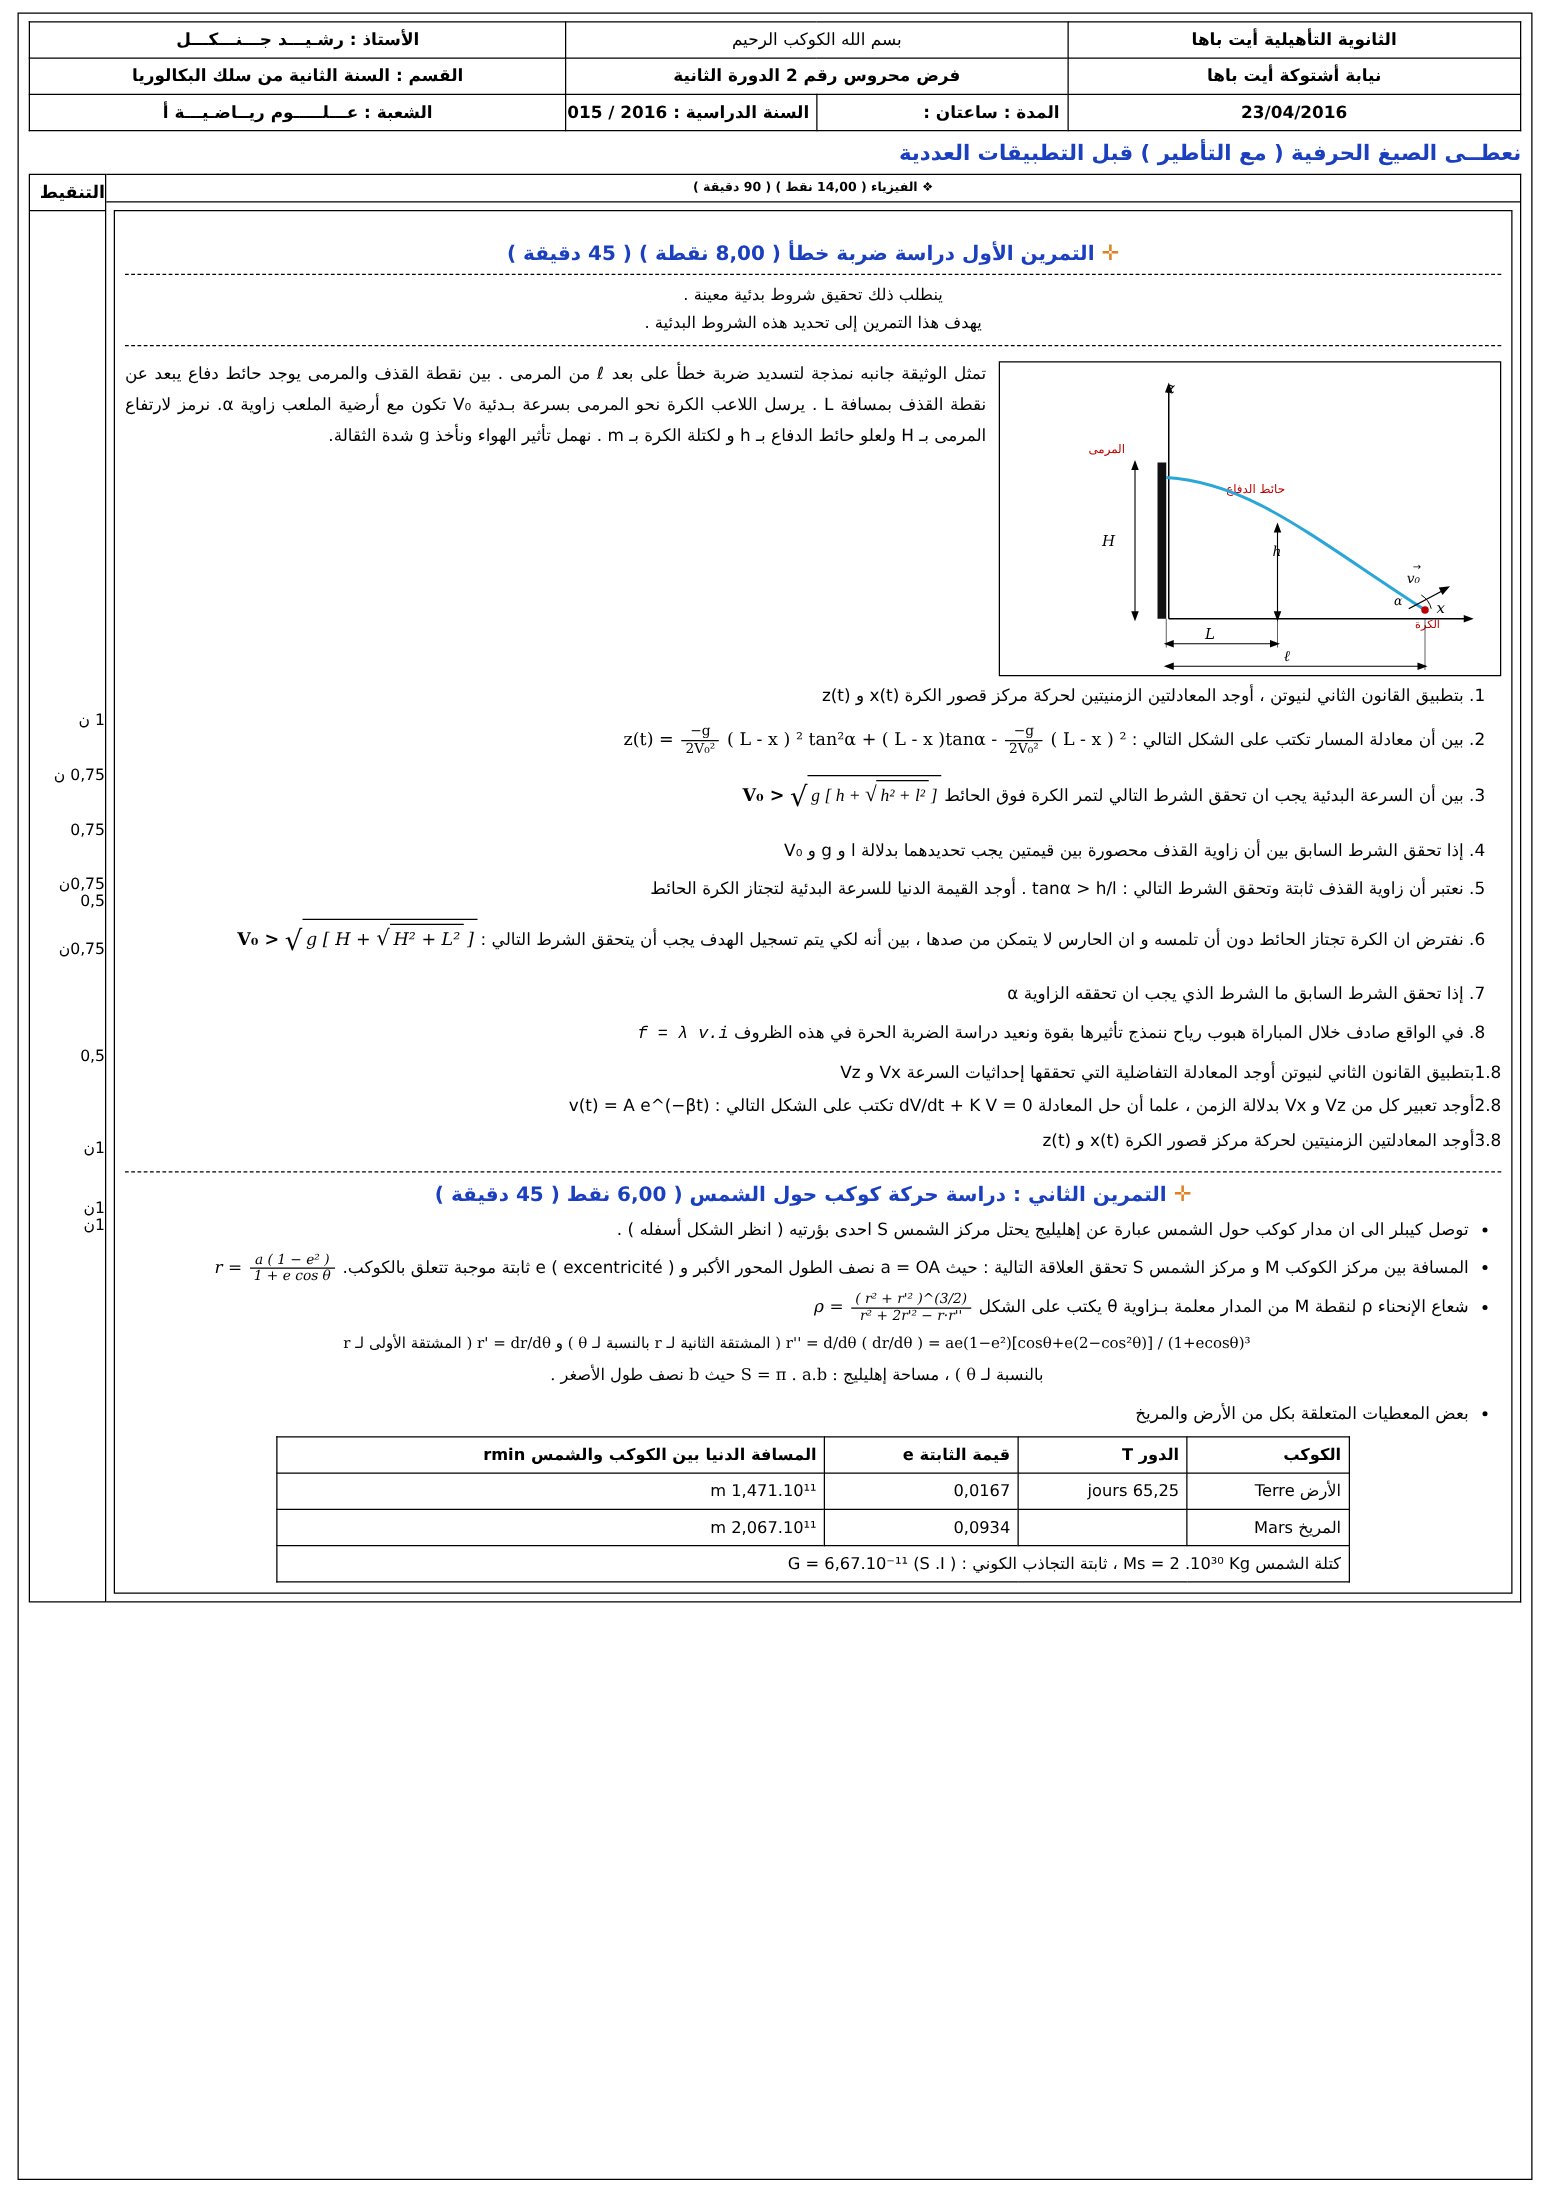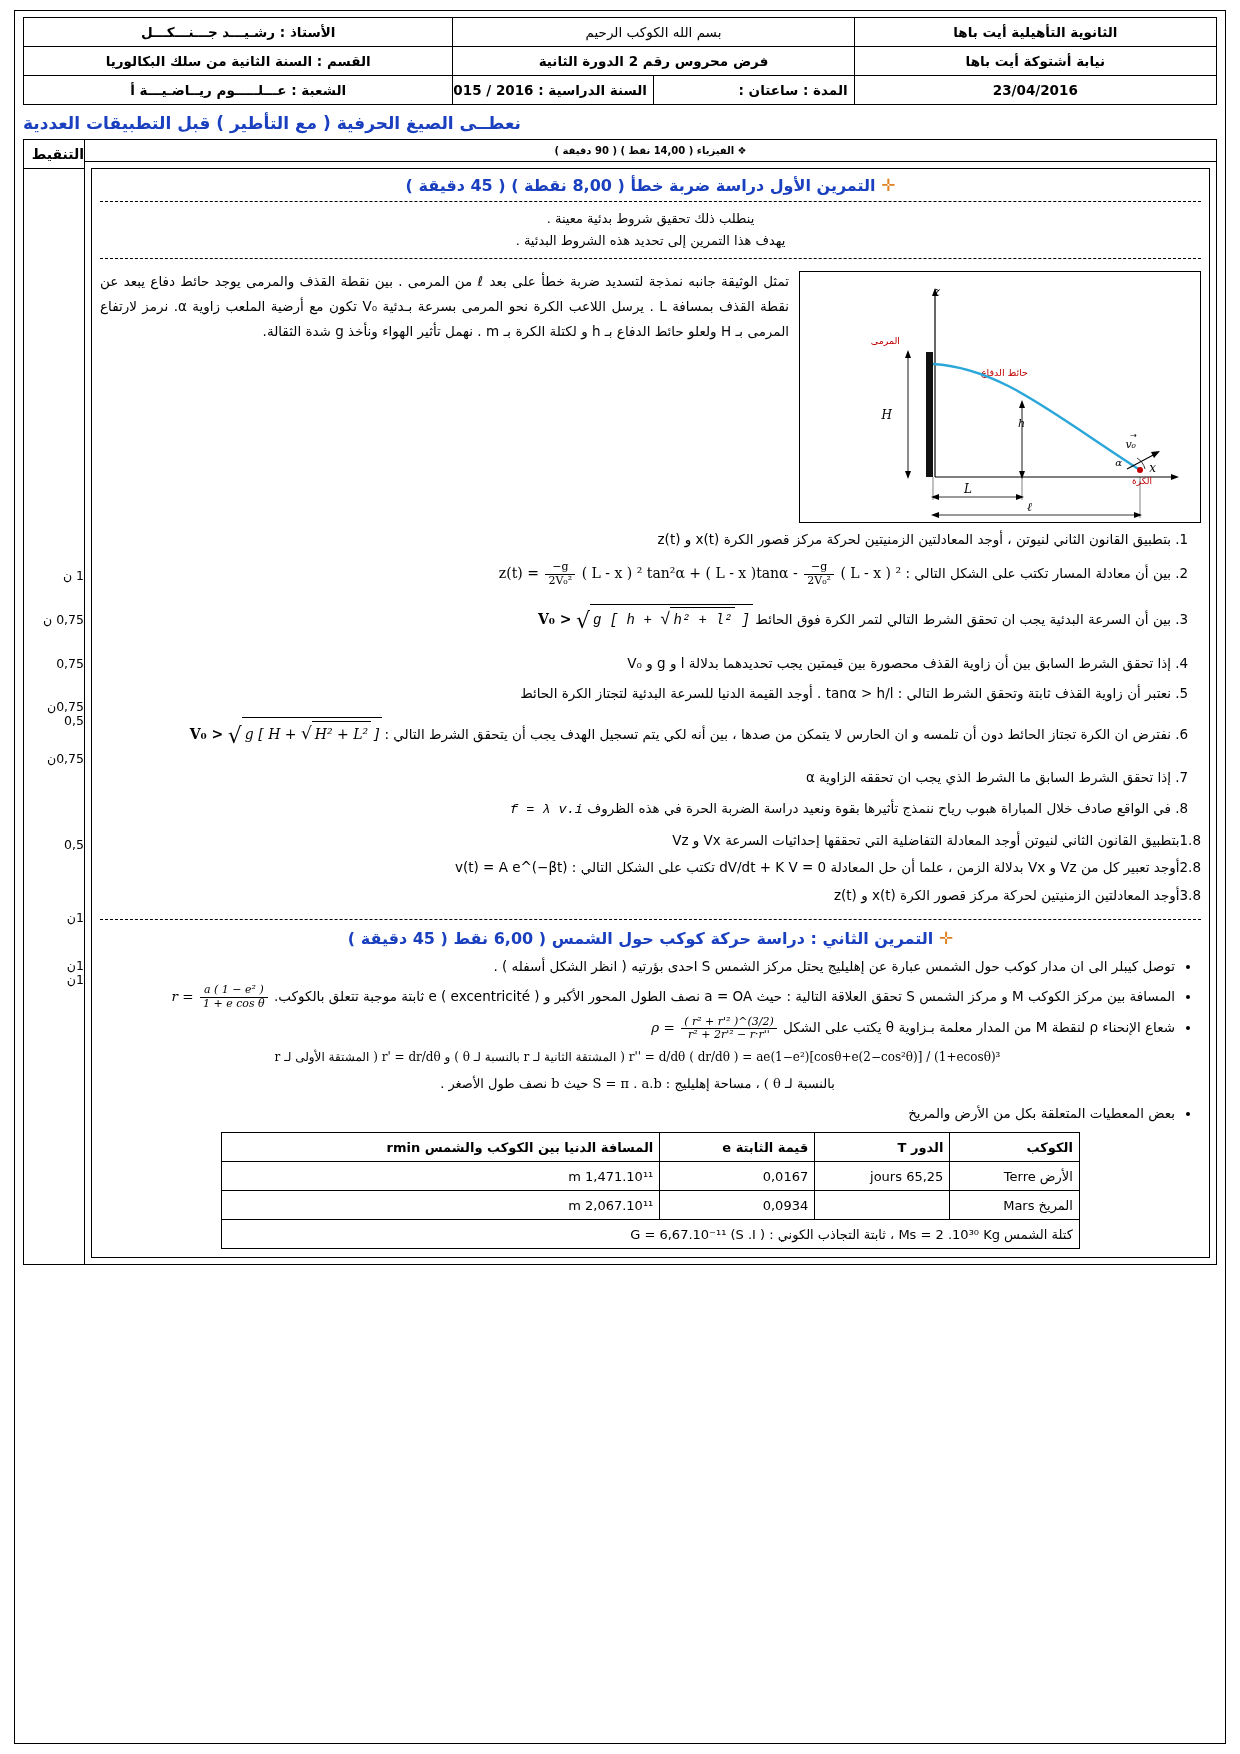--- a/index.html
+++ b/index.html
@@ -41,21 +41,21 @@
   }
   .hdr .c1{width:26%;}
   .hdr .c2{width:13%;}
   .hdr .c3{width:30%;}
   .hdr .c4{width:31%;}
   .hdr .right-txt{text-align:right;}
   .bold{font-weight:bold;}
 
   
   .banner{
-    text-align:left;
+    text-align:right;
     color:#1a3fbf;
     font-weight:bold;
     font-size:17px;
     margin:8px 0 6px 0;
     letter-spacing:0.5px;
   }
 
   
   .main-wrap{
     display:flex;
@@ -103,21 +103,21 @@
     border:1px solid #000;
     margin:6px;
     padding:6px 8px;
   }
 
   .ex-title{
     text-align:center;
     color:#1a3fbf;
     font-weight:bold;
     font-size:16px;
-    margin:0 0 6px 0;
+    margin:18px 0 6px 0;
   }
   .ex-title .plus{color:#e08020;font-size:17px;}
   .dashed{
     border-top:1px dashed #000;
     margin:4px 0 6px 0;
   }
   .intro{
     text-align:center;
     font-size:13px;
     line-height:1.65;
@@ -333,21 +333,21 @@
               <span>( L - x ) ² tan²α + ( L - x )tanα -</span>
               <span class="frac"><span class="num">−g</span><span class="den">2V₀²</span></span>
               <span>( L - x ) ²</span>
             </span>
           </li>
 
           <li>
             <span>بين أن السرعة البدئية يجب ان تحقق الشرط التالي لتمر الكرة فوق الحائط</span>
             <span class="mathline ltr">
               <b>V₀ &gt;</b>
-              <span style="font-size:22px;vertical-align:-4px;">√</span><span class="sqrt" style="font-style:italic;font-family:Liberation Mono, monospace;">g [ h + <span style="font-size:17px;">√</span><span class="sqrt">h² + l²</span> ]</span>
+              <span style="font-size:22px;vertical-align:-4px;">√</span><span class="sqrt" style="font-style:italic;font-family:Liberation Serif, serif;">g [ h + <span style="font-size:17px;">√</span><span class="sqrt">h² + l²</span> ]</span>
             </span>
           </li>
 
           <li>إذا تحقق الشرط السابق بين أن زاوية القذف محصورة بين قيمتين يجب تحديدهما بدلالة  l  و  g  و  V₀</li>
           <li>نعتبر أن زاوية القذف ثابتة وتحقق الشرط التالي : tanα &gt; h/l . أوجد القيمة الدنيا للسرعة البدئية لتجتاز الكرة الحائط</li>
 
           <li>
             <span>نفترض ان الكرة تجتاز الحائط دون أن تلمسه و ان الحارس لا يتمكن من صدها ، بين أنه لكي يتم تسجيل الهدف يجب أن يتحقق الشرط التالي :</span>
             <span class="mathline ltr">
               <b>V₀ &gt;</b>

